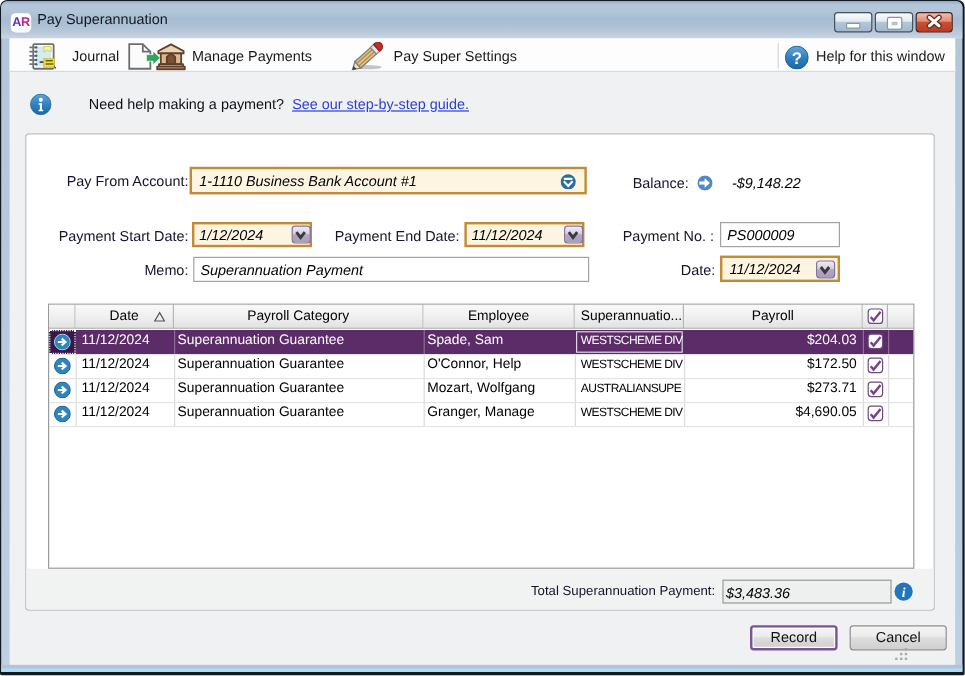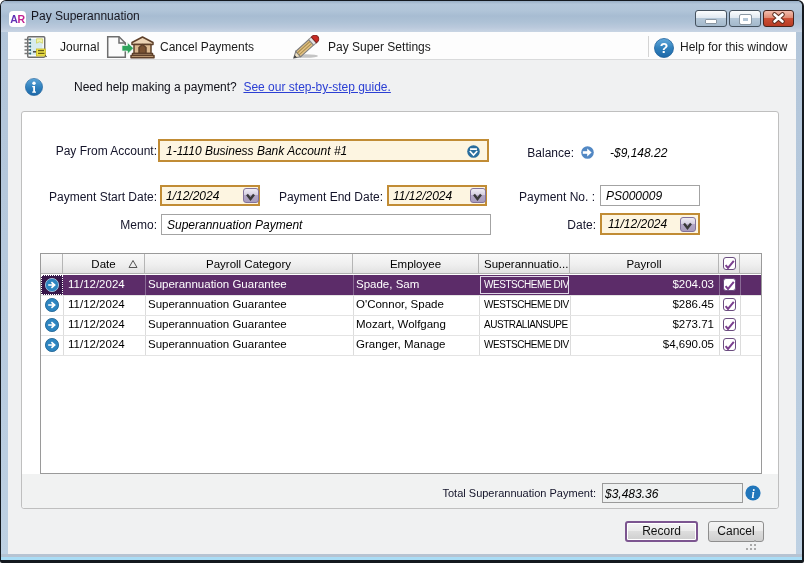--- a/index.html
+++ b/index.html
@@ -96,21 +96,21 @@
   <path d="M13,1.7 L13,8 L19.3,8" fill="none" stroke="#6e6e6e" stroke-width="1.5"></path>
   <path d="M16,10.5 L21.5,10.5 L21.5,7.5 L27.5,13.2 L21.5,19 L21.5,16 L16,16 Z" fill="#2fa45c" stroke="#e8f5ec" stroke-width="0.7"></path>
   <g stroke="#5e402a" stroke-width="1.5" stroke-linejoin="round" transform="translate(-3.5,0)">
     <path d="M29.5,7.5 L40,2 L50.5,7.5 L50.5,9.5 L29.5,9.5 Z" fill="#ecd3b4"></path>
     <rect x="31.5" y="9.5" width="17" height="9" fill="#dbb88f"></rect>
     <path d="M36.5,18.5 L36.5,12.5 L40,9.5 L43.5,12.5 L43.5,18.5 Z" fill="#7a5232"></path>
     <rect x="30" y="18.5" width="20" height="2" fill="#e2c19a"></rect>
     <rect x="28.5" y="20.5" width="23" height="2.2" fill="#d9b286"></rect>
   </g>
 </svg>
-<div class="tbtext" style="left:160px">Cancel Payments</div>
+<div class="tbtext" style="left:160px">Manage Payments</div>
 
 <svg style="position:absolute;left:292px;top:35px" width="32" height="24" viewBox="0 0 32 24">
   <ellipse cx="14" cy="21" rx="12" ry="1.8" fill="#c4c4c4"></ellipse>
   <g transform="rotate(-42 14 12)">
     <path d="M3.5,8.4 L-2.5,12 L3.5,15.6 Z" fill="#f0e2c4" stroke="#7e7e7e" stroke-width="1.1"></path>
     <path d="M-2.5,12 L0.3,10.3 L0.3,13.7 Z" fill="#3a3a3a"></path>
     <rect x="3.5" y="8.4" width="17.5" height="7.2" fill="#e6c386" stroke="#7e7e7e" stroke-width="1.1"></rect>
     <line x1="3.5" y1="10.6" x2="21" y2="10.6" stroke="#a98f50" stroke-width="1.1"></line>
     <line x1="3.5" y1="13.2" x2="21" y2="13.2" stroke="#a98f50" stroke-width="1.1"></line>
     <rect x="21" y="8.2" width="3.6" height="7.6" fill="#e3e3e3" stroke="#8a8a8a" stroke-width="1"></rect>
@@ -231,23 +231,23 @@
   </svg>
 
 <div class="row" style="left:68px;top:278px;color:#fff">11/12/2024</div>
 <div class="row" style="left:148px;top:278px;color:#fff">Superannuation Guarantee</div>
 <div class="row" style="left:356px;top:278px;color:#fff">Spade, Sam</div>
 <div class="row" style="left:484px;top:279px;color:#fff;font-size:10px;letter-spacing:-0.45px">WESTSCHEME DIV</div>
 <div class="row" style="left:570px;top:278px;width:144px;text-align:right;color:#fff">$204.03</div>
 
 <div class="row" style="left:68px;top:298px">11/12/2024</div>
 <div class="row" style="left:148px;top:298px">Superannuation Guarantee</div>
-<div class="row" style="left:356px;top:298px">O'Connor, Spade</div>
+<div class="row" style="left:356px;top:298px">O'Connor, Help</div>
 <div class="row" style="left:484px;top:299px;font-size:10px;letter-spacing:-0.45px">WESTSCHEME DIV</div>
-<div class="row" style="left:570px;top:298px;width:144px;text-align:right">$286.45</div>
+<div class="row" style="left:570px;top:298px;width:144px;text-align:right">$172.50</div>
 
 <div class="row" style="left:68px;top:318px">11/12/2024</div>
 <div class="row" style="left:148px;top:318px">Superannuation Guarantee</div>
 <div class="row" style="left:356px;top:318px">Mozart, Wolfgang</div>
 <div class="row" style="left:484px;top:319px;font-size:10px;letter-spacing:-0.45px">AUSTRALIANSUPE</div>
 <div class="row" style="left:570px;top:318px;width:144px;text-align:right">$273.71</div>
 
 <div class="row" style="left:68px;top:338px">11/12/2024</div>
 <div class="row" style="left:148px;top:338px">Superannuation Guarantee</div>
 <div class="row" style="left:356px;top:338px">Granger, Manage</div>
@@ -286,21 +286,21 @@
 
 <div class="label" style="left:350px;top:487px;width:246px;font-size:11px">Total Superannuation Payment:</div>
 <div style="position:absolute;left:602px;top:483px;width:141px;height:20px;background:#eef0f0;border:1px solid #9a9a9a"></div>
 <div class="fieldtext" style="left:605px;top:487px;width:130px;text-align:left">$3,483.36</div>
 <svg style="position:absolute;left:745px;top:485px" width="16" height="16" viewBox="0 0 16 16">
   <circle cx="8" cy="8" r="7.6" fill="#2176bb"></circle>
   <text x="8" y="12.5" font-size="11.5" font-weight="bold" fill="#fff" text-anchor="middle" font-family="Liberation Serif, serif" font-style="italic">i</text>
 </svg>
 
 <div class="btn" style="left:625px;width:73px;border:2px solid #7c5590;line-height:17px;box-shadow:0 0 0 1px #fff inset">Record</div>
-<div class="btn" style="left:708px;width:56px">Cancel</div>
+<div class="btn" style="left:708px;width:81px">Cancel</div>
 
 <svg style="position:absolute;left:744px;top:538px" width="14" height="14" viewBox="0 0 14 14">
   <g fill="#a9a9a9">
     <rect x="10" y="2" width="2" height="2"></rect>
       <rect x="10" y="6" width="2" height="2"></rect>
       <rect x="10" y="10" width="2" height="2"></rect>
     <rect x="6" y="6" width="2" height="2"></rect>
       <rect x="6" y="10" width="2" height="2"></rect>
     <rect x="2" y="10" width="2" height="2"></rect>
   </g>

